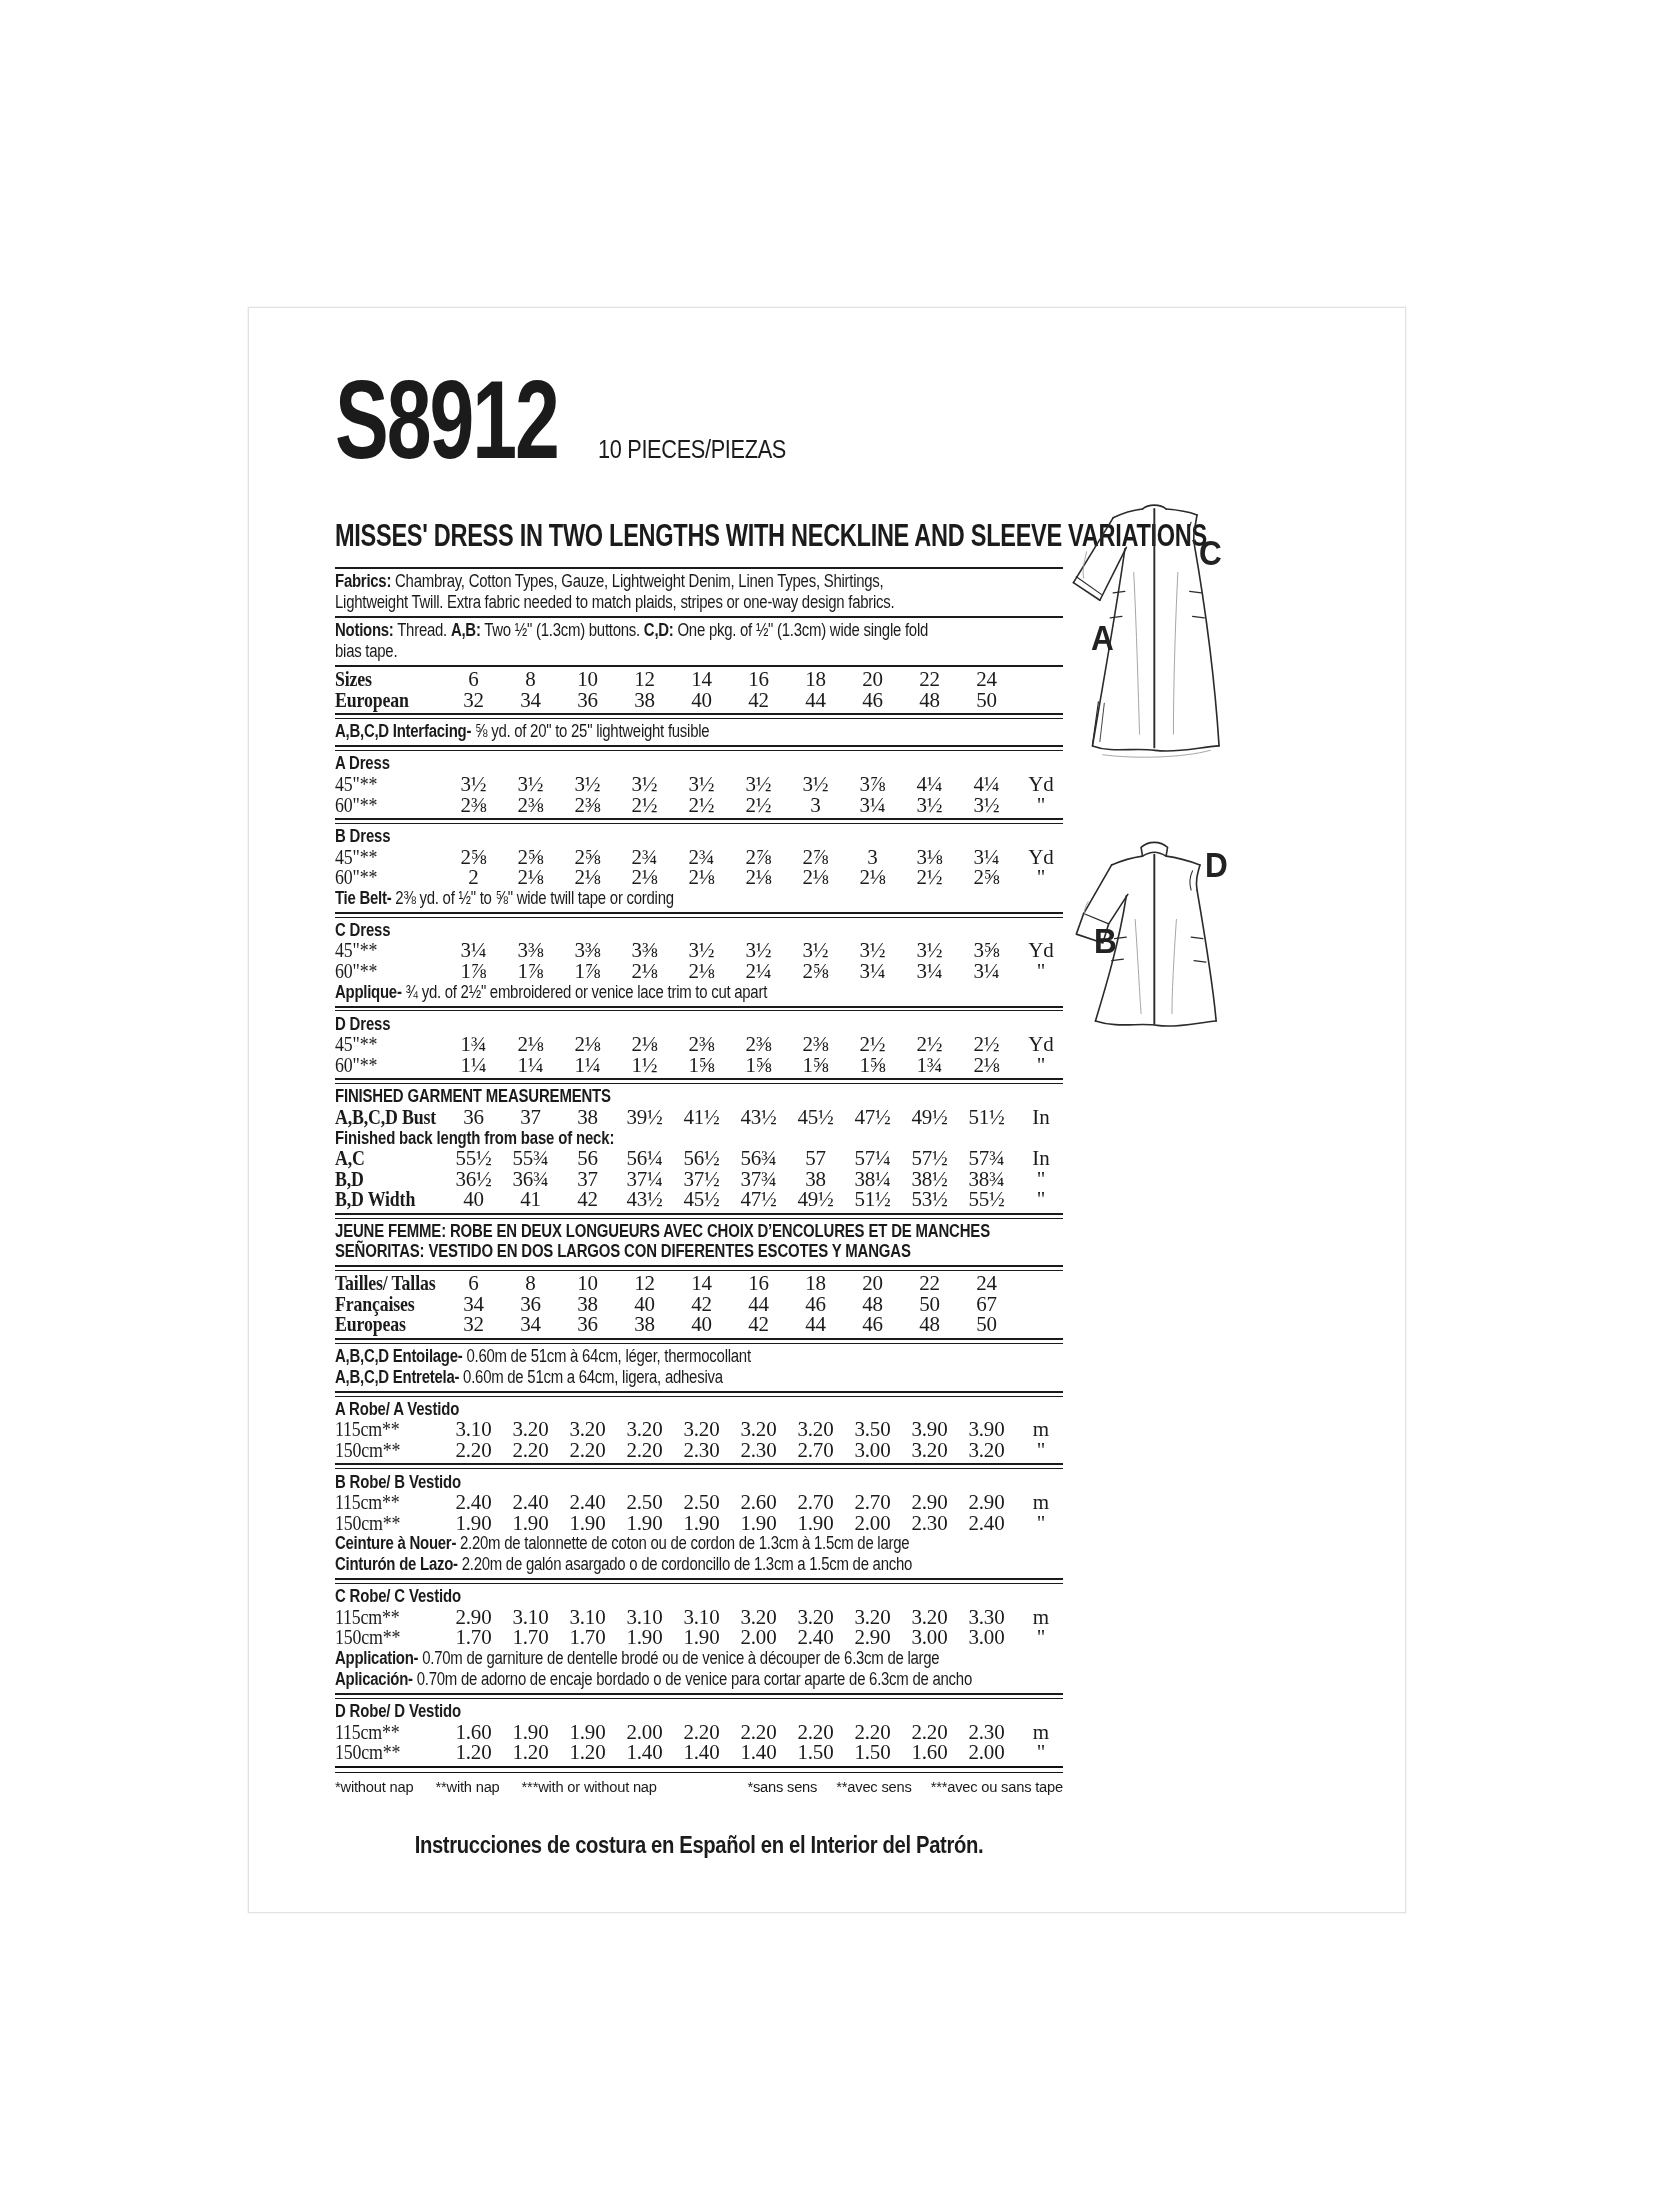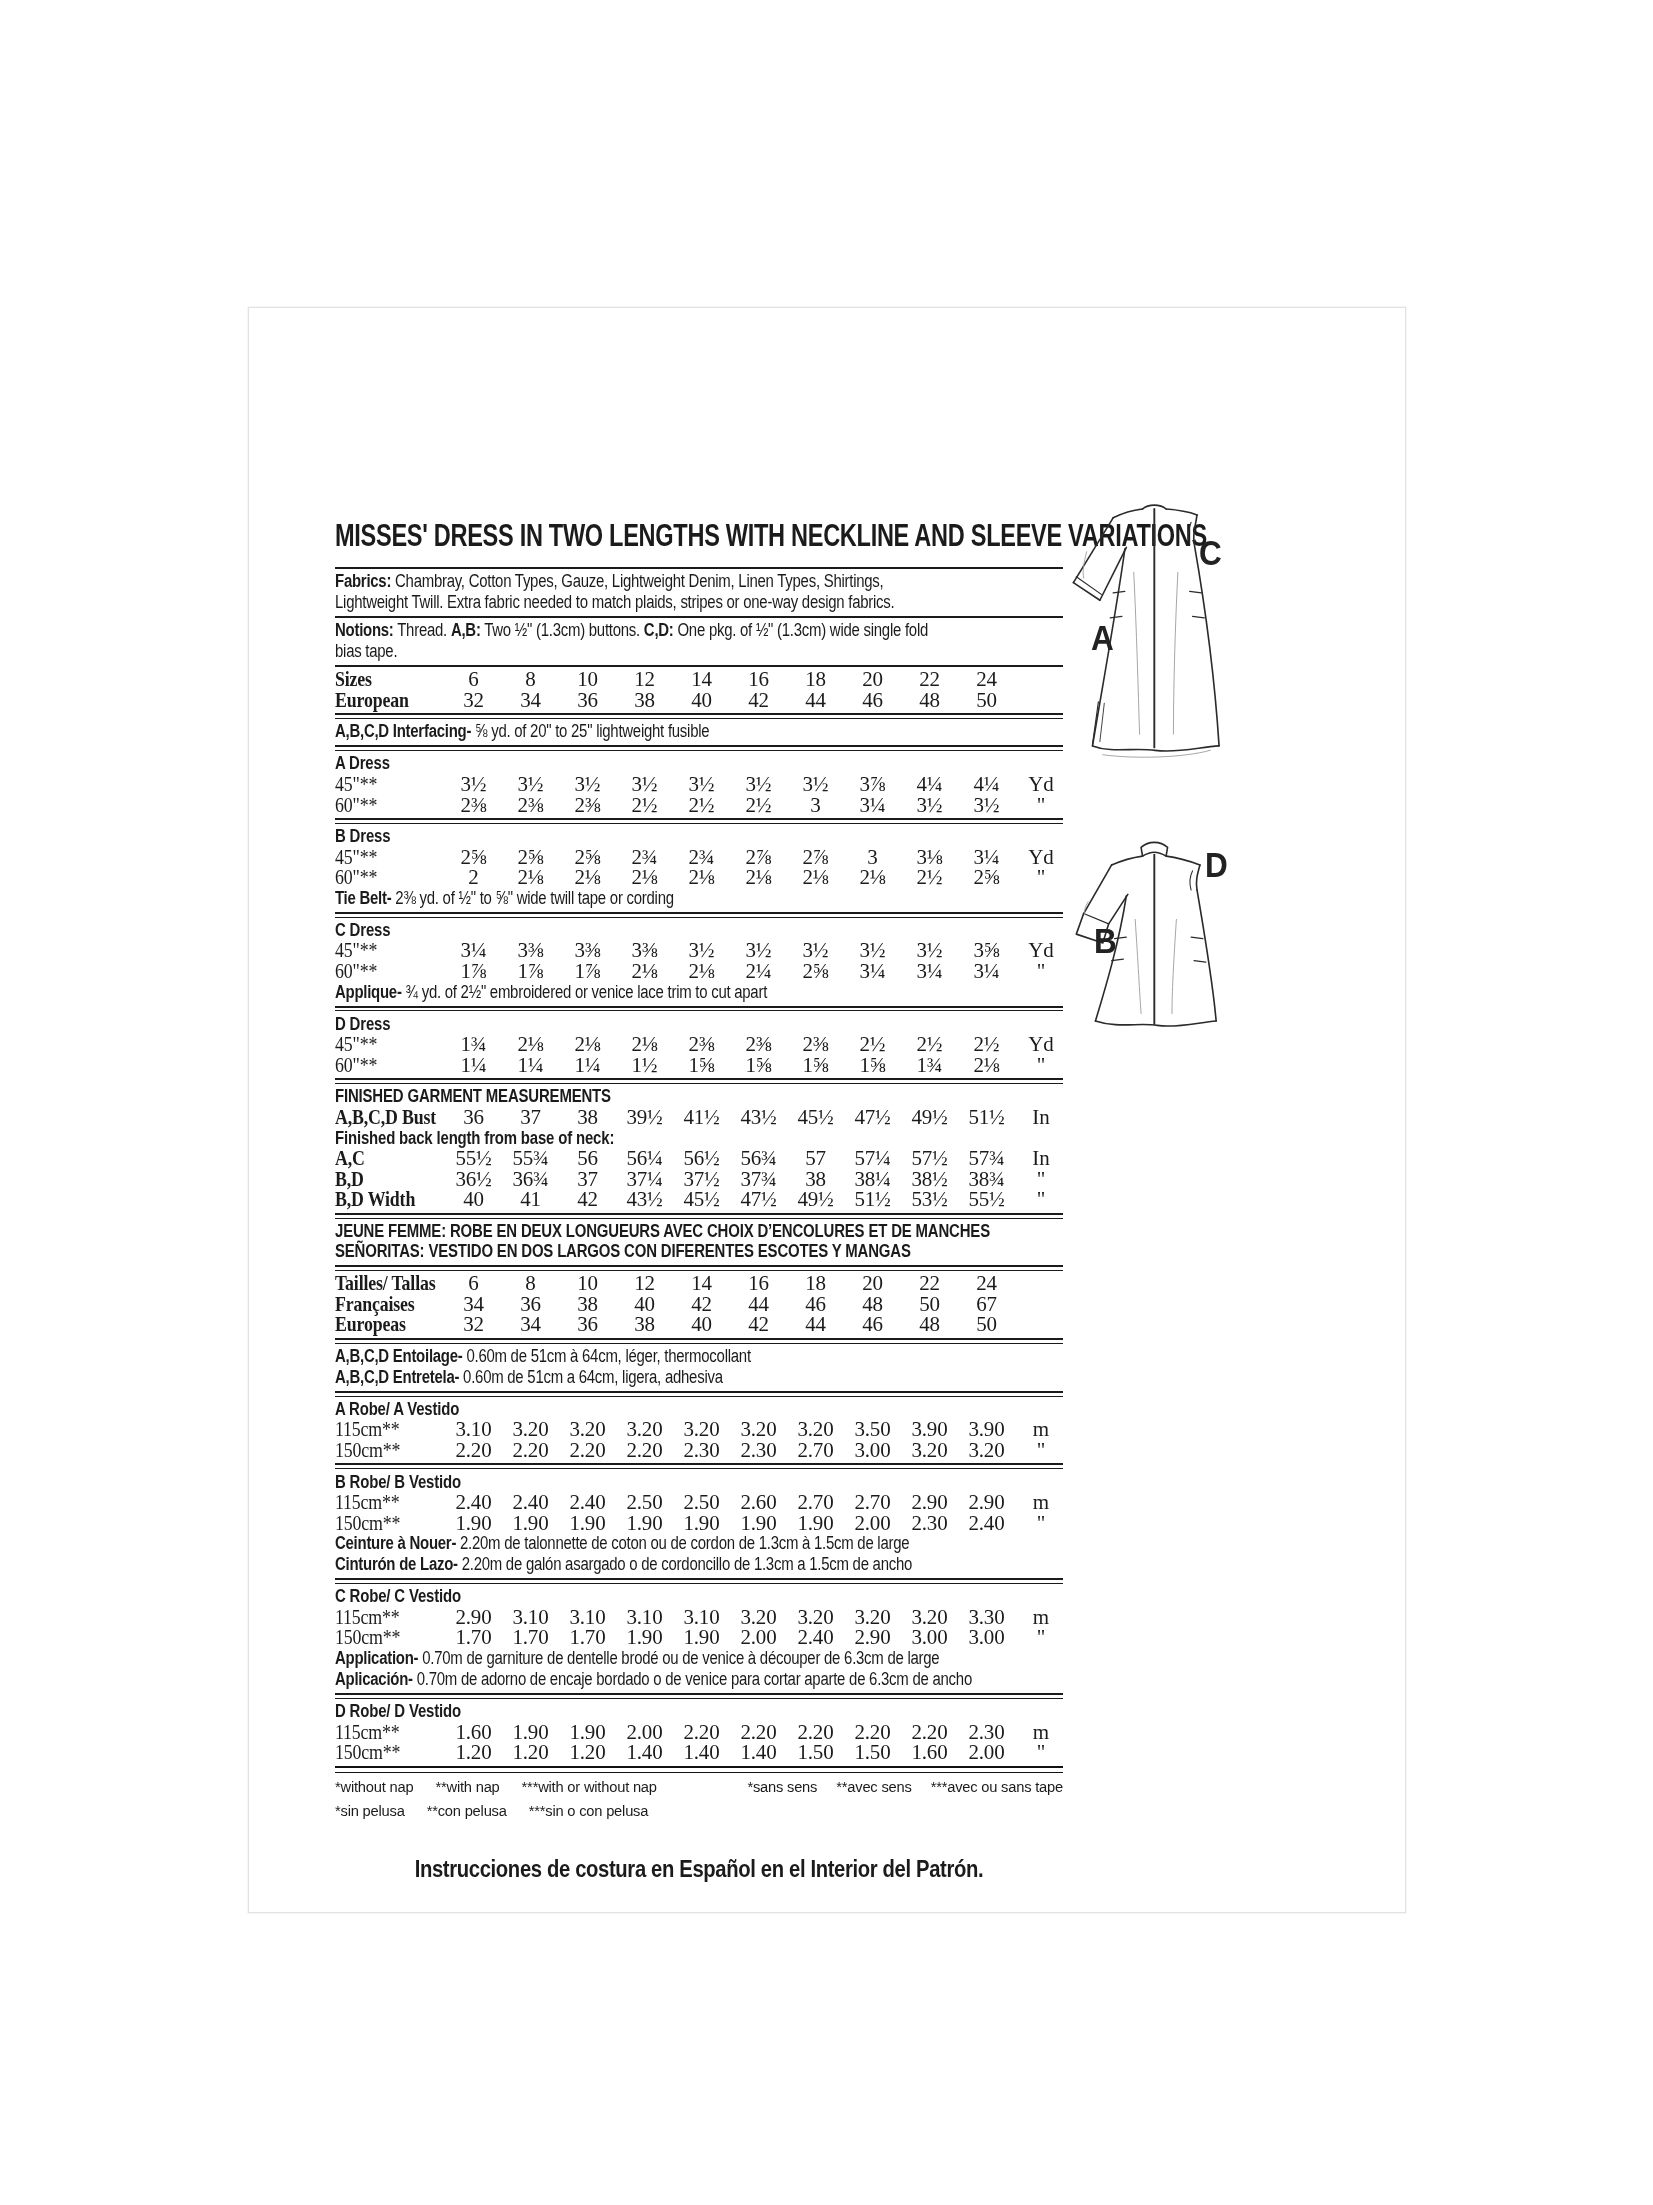--- a/index.html
+++ b/index.html
@@ -38,20 +38,24 @@
   .fig{position:absolute;}
   .fig svg{display:block;}
   .fig-label{position:absolute;font-size:35px;font-weight:600;color:#222;
     transform:scaleX(0.9);transform-origin:0 50%;}
 </style>
 </head>
 <body>
 
 <div id="page">
 
+  <div id="header">
+    <div id="pattern-number">S8912</div>
+    <div id="pieces-count">10 PIECES/PIEZAS</div>
+  </div>
 
   <div id="page-title">MISSES' DRESS IN TWO LENGTHS WITH NECKLINE AND SLEEVE VARIATIONS</div>
 
   <div id="content">
       <div class="rule-single"></div>
       <div class="line"><span class="b">Fabrics:</span><span> Chambray, Cotton Types, Gauze, Lightweight Denim, Linen Types, Shirtings,</span></div>
       <div class="line"><span>Lightweight Twill. Extra fabric needed to match plaids, stripes or one-way design fabrics.</span></div>
       <div class="rule-single"></div>
       <div class="line"><span class="b">Notions:</span><span> Thread. </span><span class="b">A,B:</span><span> Two ½" (1.3cm) buttons. </span><span class="b">C,D:</span><span> One pkg. of ½" (1.3cm) wide single fold</span></div>
       <div class="line"><span>bias tape.</span></div>
@@ -444,27 +448,20 @@
       <div class="fn-row">
         <div class="fn-left">
           <span>*without nap</span>
           <span>**with nap</span>
           <span>***with or without nap</span>
         </div>
         <div class="fn-right">
           <span>*sans sens</span>
           <span>**avec sens</span>
           <span>***avec ou sans tape</span>
-        </div>
-      </div>
-      <div class="fn-row">
-        <div class="fn-left">
-          <span>*sin pelusa</span>
-          <span>**con pelusa</span>
-          <span>***sin o con pelusa</span>
         </div>
       </div>
       <div id="bottom-note">Instrucciones de costura en Español en el Interior del Patrón.</div>
     </div>
 
   <div class="fig" style="left:817px;top:176px;width:184px;height:309px;">
     <svg width="184" height="309" viewBox="0 0 250 420">
       <g fill="none" stroke="#2b2b2b" stroke-width="2.2" stroke-linecap="round" stroke-linejoin="round">
         <path d="M104,34 C112,27 128,27 136,34"></path>
         <path d="M64,46 C80,38 95,35 104,34"></path>

